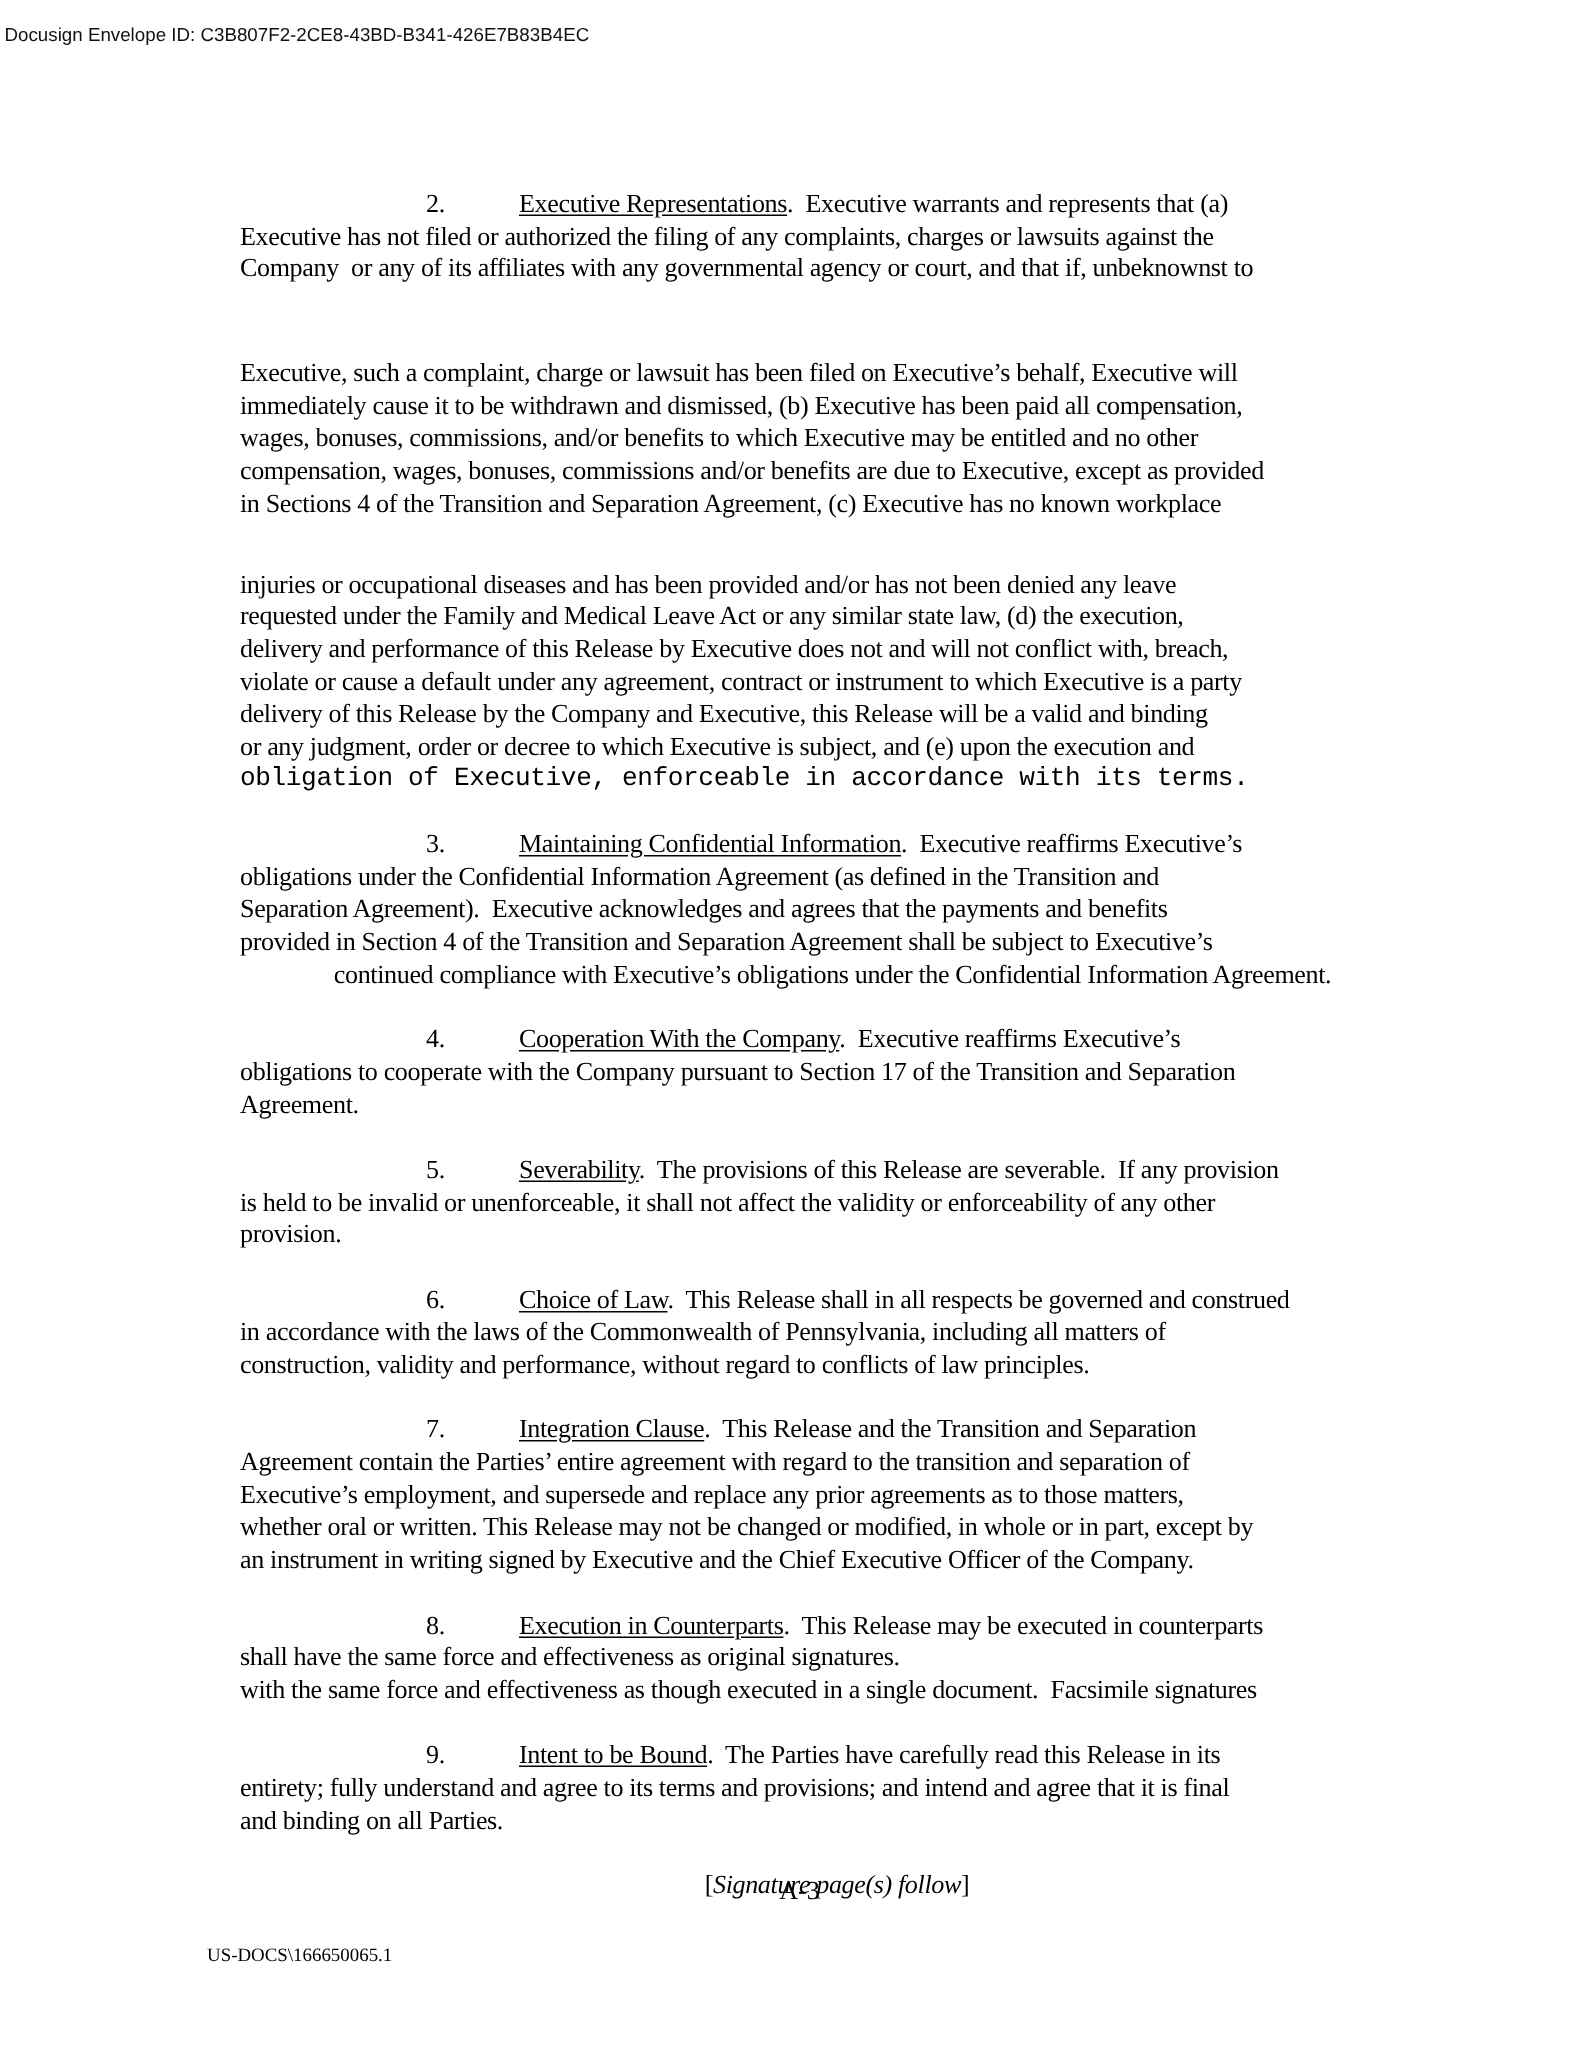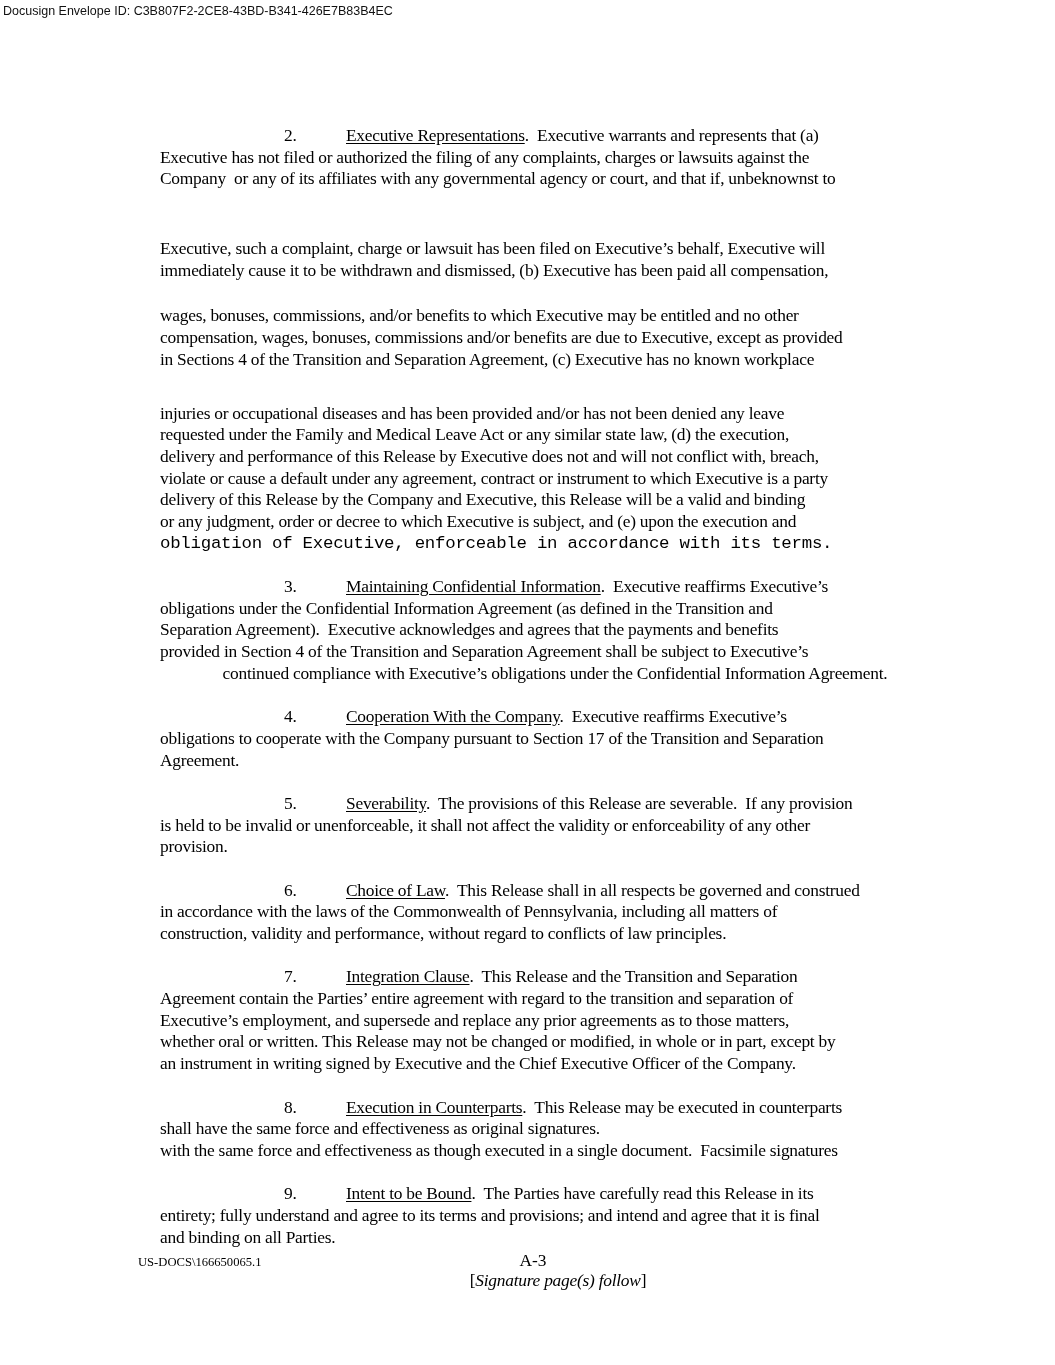--- a/index.html
+++ b/index.html
@@ -1,18 +1,18 @@
 <!DOCTYPE html>
 <html><head>
 <meta charset="utf-8">
 <style>
   html, body { margin: 0; padding: 0; background: #ffffff; }
   body { width: 1055px; height: 1365px; position: relative; overflow: hidden; color: #000; }
   .envelope {
-    position: absolute; left: 3px; top: 4px;
+    position: absolute; left: 3px; top: 16px;
     font-family: "Liberation Sans", sans-serif; font-size: 12.5px; color: #111;
     white-space: nowrap;
   }
   .doc {
     position: absolute; left: 160px; top: 125px; width: 790px;
     font-family: "Liberation Serif", serif; font-size: 17.4px; line-height: 21.7px;
     letter-spacing: -0.25px;
   }
   .para { margin: 0 0 21.7px 0; }
   .line { white-space: nowrap; height: 21.7px; }
@@ -20,37 +20,37 @@
   .num { display: inline-block; position: absolute; left: 124px; }
   .heading-wrap { display: inline-block; margin-left: 186px; }
   .heading { text-decoration: underline; text-underline-offset: 2px; }
   .sig { text-align: center; font-style: italic; padding-left: 6px; }
   .sig .br { font-style: normal; }
   .page-num {
     position: absolute; left: 0; width: 1066px; top: 1250px; text-align: center;
     font-family: "Liberation Serif", serif; font-size: 17.4px;
   }
   .doc-id {
-    position: absolute; left: 138px; top: 1255px;
+    position: absolute; left: 138px; top: 1296px;
     font-family: "Liberation Serif", serif; font-size: 12.6px;
   }
 </style>
 </head>
 <body>
 
 <div class="envelope">Docusign Envelope ID: C3B807F2-2CE8-43BD-B341-426E7B83B4EC</div>
 
 <div class="doc" id="doc">
     <div class="para">
       <div class="line first"><span class="num">2.</span><span class="heading-wrap"><span class="heading">Executive Representations</span><span style="white-space: pre;">.  Executive warrants and represents that (a)</span></span></div>
       <div class="line" style="white-space: pre;">Executive has not filed or authorized the filing of any complaints, charges or lawsuits against the</div>
       <div class="line" style="white-space: pre;">Company  or any of its affiliates with any governmental agency or court, and that if, unbeknownst to</div>
       <div class="line" style="white-space: pre; margin-top: 48px;">Executive, such a complaint, charge or lawsuit has been filed on Executive’s behalf, Executive will</div>
       <div class="line" style="white-space: pre;">immediately cause it to be withdrawn and dismissed, (b) Executive has been paid all compensation,</div>
-      <div class="line" style="white-space: pre; margin-top: 24px;">wages, bonuses, commissions, and/or benefits to which Executive may be entitled and no other</div>
+      <div class="line" style="white-space: pre;">wages, bonuses, commissions, and/or benefits to which Executive may be entitled and no other</div>
       <div class="line" style="white-space: pre;">compensation, wages, bonuses, commissions and/or benefits are due to Executive, except as provided</div>
       <div class="line" style="white-space: pre;">in Sections 4 of the Transition and Separation Agreement, (c) Executive has no known workplace</div>
       <div class="line" style="white-space: pre; margin-top: 32px;">injuries or occupational diseases and has been provided and/or has not been denied any leave</div>
       <div class="line" style="white-space: pre;">requested under the Family and Medical Leave Act or any similar state law, (d) the execution,</div>
       <div class="line" style="white-space: pre;">delivery and performance of this Release by Executive does not and will not conflict with, breach,</div>
       <div class="line" style="white-space: pre;">violate or cause a default under any agreement, contract or instrument to which Executive is a party</div>
       <div class="line" style="white-space: pre;">delivery of this Release by the Company and Executive, this Release will be a valid and binding</div>
       <div class="line" style="white-space: pre;">or any judgment, order or decree to which Executive is subject, and (e) upon the execution and</div>
       <div class="line" style="white-space: pre; font-family: Liberation Mono, monospace;">obligation of Executive, enforceable in accordance with its terms.</div>
     </div>

